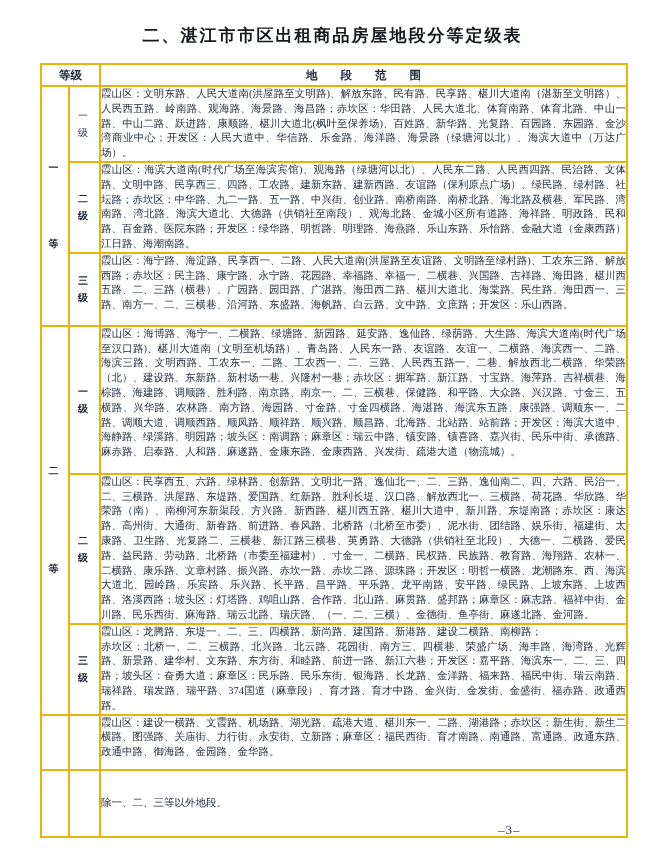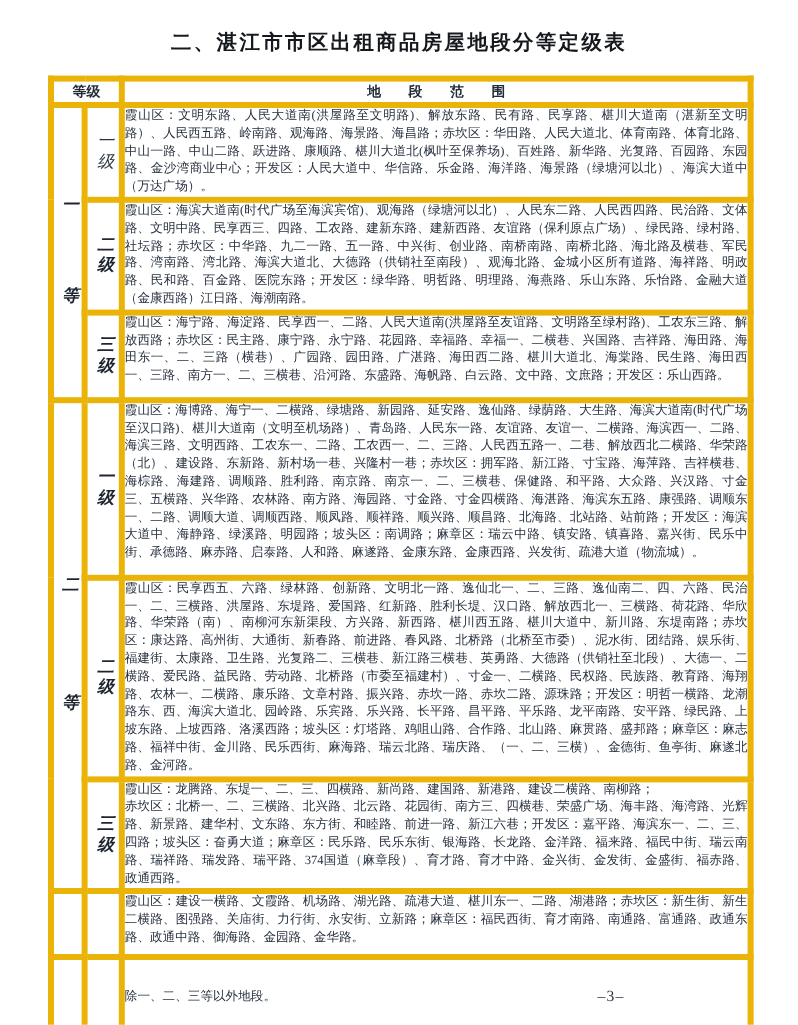--- a/index.html
+++ b/index.html
@@ -22,21 +22,21 @@
     font-family:Liberation Mono, monospace;
   }
   table.grade-table{
     position:absolute;
     top:63px;left:40px;
     width:588px;
     border-collapse:collapse;
     table-layout:fixed;
   }
   table.grade-table td{
-    border:5px solid #eab308;
+    border:2px solid #eab308;
     padding:0;
     overflow:hidden;
   }
   table.grade-table{border:2px solid #2e3640;}
   col.c-grade{width:28px;}
   col.c-level{width:31px;}
   .hdr-row{height:22px;}
   .hdr-cell{
     text-align:center;
     font-size:11.5px;
@@ -53,25 +53,24 @@
     padding:3px 6px 2px 6px;
     white-space:pre-line;
     margin-left:20px;
   }
   .content-middle{vertical-align:middle;}
   .grade-cell,.level-cell{vertical-align:middle;text-align:center;}
   .v-label{
     width:1.3em;
     margin:0 auto;
     word-break:break-all;
-    text-align:right;
-    font-size:14px;
+    text-align:left;
+    font-size:10px;
     font-weight:bold;
     color:#1d2530;
-    font-style:italic;
   }
   .v-label.normal{font-weight:normal;color:#2a3442;}
   .lh-g1{line-height:76px;}   
   .lh-g2{line-height:98px;}   
   .lh-sm{line-height:19px;margin-left:36px;}   
   .lh-level{line-height:17px;}
   .page-number{
     position:absolute;
     top:822px;left:498px;
     font-size:13px;
@@ -108,21 +107,21 @@
     <tr style="height:74px">
       <td class="level-cell">
         <div class="v-label lh-level">二级</div>
       </td>
       <td class="content-cell">霞山区：海滨大道南(时代广场至海滨宾馆)、观海路（绿塘河以北）、人民东二路、人民西四路、民治路、文体路、文明中路、民享西三、四路、工农路、建新东路、建新西路、友谊路（保利原点广场）、绿民路、绿村路、社坛路；赤坎区：中华路、九二一路、五一路、中兴街、创业路、南桥南路、南桥北路、海北路及横巷、军民路、湾南路、湾北路、海滨大道北、大德路（供销社至南段）、观海北路、金城小区所有道路、海祥路、明政路、民和路、百金路、医院东路；开发区：绿华路、明哲路、明理路、海燕路、乐山东路、乐怡路、金融大道（金康西路）江日路、海潮南路。</td>
     </tr>
     <tr style="height:73px">
       <td class="level-cell">
         <div class="v-label lh-level">三级</div>
       </td>
-      <td class="content-cell">霞山区：海宁路、海淀路、民享西一、二路、人民大道南(洪屋路至友谊路、文明路至绿村路)、工农东三路、解放西路；赤坎区：民主路、康宁路、永宁路、花园路、幸福路、幸福一、二横巷、兴国路、吉祥路、海田路、海田东一、二、三路（横巷）、广园路、园田路、广湛路、海田西二路、椹川大道北、海棠路、民生路、海田西一、三路、南方一、二、三横巷、沿河路、东盛路、海帆路、白云路、文中路、文庶路；开发区：乐山西路。</td>
+      <td class="content-cell">霞山区：海宁路、海淀路、民享西一、二路、人民大道南(洪屋路至友谊路、文明路至绿村路)、工农东三路、解放西路；赤坎区：民主路、康宁路、永宁路、花园路、幸福路、幸福一、二横巷、兴国路、吉祥路、海田路、椹川西五路、二、三路（横巷）、广园路、园田路、广湛路、海田西二路、椹川大道北、海棠路、民生路、海田西一、三路、南方一、二、三横巷、沿河路、东盛路、海帆路、白云路、文中路、文庶路；开发区：乐山西路。</td>
     </tr>
 
     <tr style="height:148px">
       <td rowspan="3" class="grade-cell">
         <div class="v-label lh-g2">二等</div>
       </td>
       <td class="level-cell">
         <div class="v-label lh-level">一级</div>
       </td>
       <td class="content-cell">霞山区：海博路、海宁一、二横路、绿塘路、新园路、延安路、逸仙路、绿荫路、大生路、海滨大道南(时代广场至汉口路)、椹川大道南（文明至机场路）、青岛路、人民东一路、友谊路、友谊一、二横路、海滨西一、二路、海滨三路、文明西路、工农东一、二路、工农西一、二、三路、人民西五路一、二巷、解放西北二横路、华荣路（北）、建设路、东新路、新村场一巷、兴隆村一巷；赤坎区：拥军路、新江路、寸宝路、海萍路、吉祥横巷、海棕路、海建路、调顺路、胜利路、南京路、南京一、二、三横巷、保健路、和平路、大众路、兴汉路、寸金三、五横路、兴华路、农林路、南方路、海园路、寸金路、寸金四横路、海湛路、海滨东五路、康强路、调顺东一、二路、调顺大道、调顺西路、顺凤路、顺祥路、顺兴路、顺昌路、北海路、北站路、站前路；开发区：海滨大道中、海静路、绿溪路、明园路；坡头区：南调路；麻章区：瑞云中路、镇安路、镇喜路、嘉兴街、民乐中街、承德路、麻赤路、启泰路、人和路、麻遂路、金康东路、金康西路、兴发街、疏港大道（物流城）。</td>

